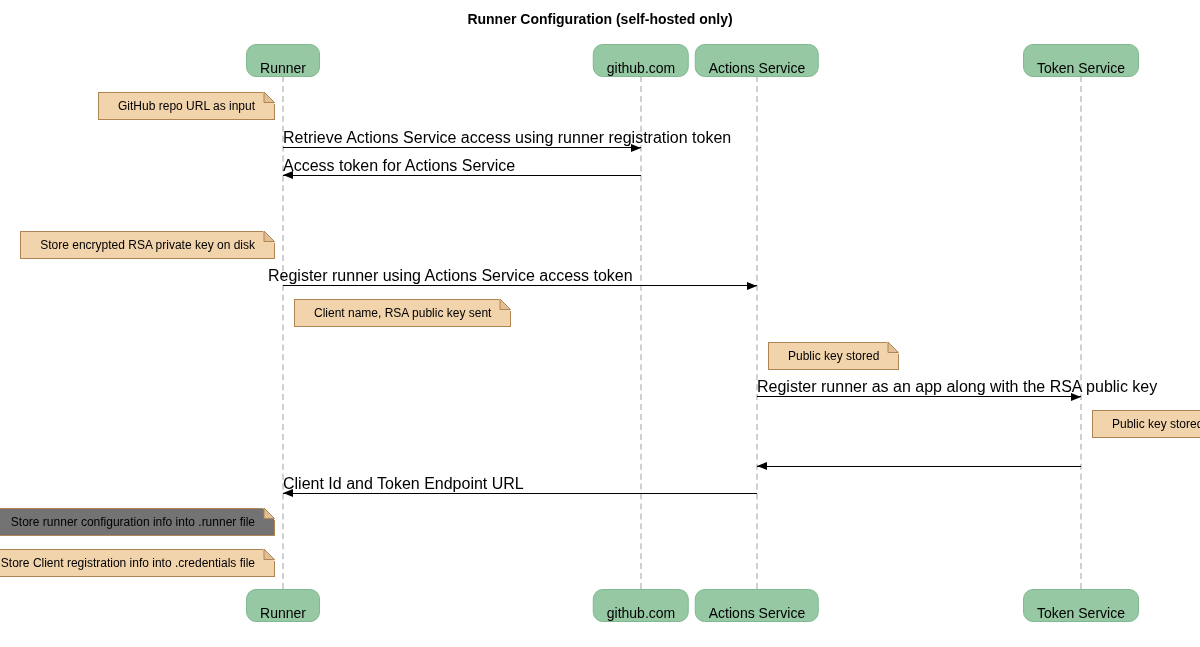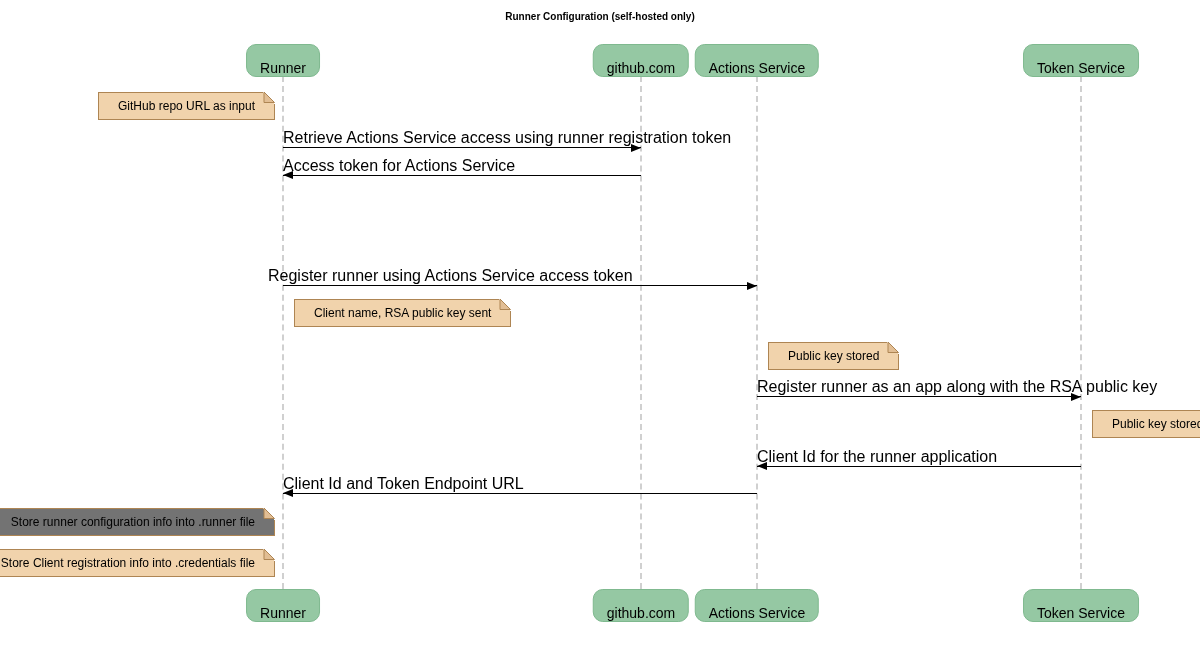--- a/index.html
+++ b/index.html
@@ -9,21 +9,21 @@
     position: relative;
     width: 1200px;
     height: 647px;
     background: #ffffff;
     overflow: hidden;
   }
   .title {
     position: absolute;
     left: 0; width: 100%;
     text-align: center;
-    font-size: 10px;
+    font-size: 14px;
     font-weight: bold;
     white-space: nowrap;
   }
   .lifeline {
     position: absolute;
     width: 0;
     border-left: 2px dashed #d0d0d0;
   }
   .participant {
     position: absolute;
@@ -102,38 +102,40 @@
     <div class="participant" style="left: 1081px; top: 589px; background: rgb(149, 200, 163); border-color: rgb(127, 185, 143); color: rgb(0, 0, 0);">Token Service</div>
     <div class="note" style="top: 92px; background: rgb(241, 211, 172); border-color: rgb(174, 133, 83); color: rgb(0, 0, 0); right: 925px;"><span>GitHub repo URL as input</span><div class="cut"></div><svg class="fold" width="12" height="12" viewBox="0 0 12 12">
         <path d="M1 0 L11.5 10.5 L1 10.5 Z" fill="#e2be94" stroke="#ae8553" stroke-width="1"></path>
       </svg></div>
     <div class="msg-line" style="left: 283px; top: 147px; width: 358px; background: rgb(0, 0, 0);"></div>
     <div class="arrow right" style="top: 144px; left: 631px; border-left-color: rgb(0, 0, 0);"></div>
     <div class="msg-label" style="left: 283px; width: 358px; top: 130px; color: rgb(0, 0, 0);">Retrieve Actions Service access using runner registration token</div>
     <div class="msg-line" style="left: 283px; top: 175px; width: 358px; background: rgb(0, 0, 0);"></div>
     <div class="arrow left" style="top: 171px; left: 283px; border-right-color: rgb(0, 0, 0);"></div>
     <div class="msg-label" style="left: 283px; width: 358px; top: 158px; color: rgb(0, 0, 0);">Access token for Actions Service</div>
+    <div class="note" style="top: 231px; background: rgb(241, 211, 172); border-color: rgb(174, 133, 83); color: rgb(0, 0, 0); right: 925px;"><span>Store encrypted RSA private key on disk</span><div class="cut"></div><svg class="fold" width="12" height="12" viewBox="0 0 12 12">
+        <path d="M1 0 L11.5 10.5 L1 10.5 Z" fill="#e2be94" stroke="#ae8553" stroke-width="1"></path>
+      </svg></div>
     <div class="msg-line" style="left: 283px; top: 285px; width: 474px; background: rgb(0, 0, 0);"></div>
     <div class="arrow right" style="top: 282px; left: 747px; border-left-color: rgb(0, 0, 0);"></div>
     <div class="msg-label" style="left: 268px; width: 474px; top: 268px; color: rgb(0, 0, 0);">Register runner using Actions Service access token</div>
     <div class="note" style="top: 299px; background: rgb(241, 211, 172); border-color: rgb(174, 133, 83); color: rgb(0, 0, 0); left: 294px;"><span>Client name, RSA public key sent</span><div class="cut"></div><svg class="fold" width="12" height="12" viewBox="0 0 12 12">
         <path d="M1 0 L11.5 10.5 L1 10.5 Z" fill="#e2be94" stroke="#ae8553" stroke-width="1"></path>
       </svg></div>
     <div class="note" style="top: 342px; background: rgb(241, 211, 172); border-color: rgb(174, 133, 83); color: rgb(0, 0, 0); left: 768px;"><span>Public key stored</span><div class="cut"></div><svg class="fold" width="12" height="12" viewBox="0 0 12 12">
         <path d="M1 0 L11.5 10.5 L1 10.5 Z" fill="#e2be94" stroke="#ae8553" stroke-width="1"></path>
       </svg></div>
     <div class="msg-line" style="left: 757px; top: 396px; width: 324px; background: rgb(0, 0, 0);"></div>
     <div class="arrow right" style="top: 393px; left: 1071px; border-left-color: rgb(0, 0, 0);"></div>
     <div class="msg-label" style="left: 757px; width: 324px; top: 379px; color: rgb(0, 0, 0);">Register runner as an app along with the RSA public key</div>
     <div class="note" style="top: 410px; background: rgb(241, 211, 172); border-color: rgb(174, 133, 83); color: rgb(0, 0, 0); left: 1092px;"><span>Public key stored</span><div class="cut"></div><svg class="fold" width="12" height="12" viewBox="0 0 12 12">
         <path d="M1 0 L11.5 10.5 L1 10.5 Z" fill="#e2be94" stroke="#ae8553" stroke-width="1"></path>
       </svg></div>
     <div class="msg-line" style="left: 757px; top: 466px; width: 324px; background: rgb(0, 0, 0);"></div>
     <div class="arrow left" style="top: 462px; left: 757px; border-right-color: rgb(0, 0, 0);"></div>
-    <div class="msg-label" style="left: 757px; width: 324px; top: 449px; color: rgb(0, 0, 0);">Client Id for the runner application</div>
     <div class="msg-line" style="left: 283px; top: 493px; width: 474px; background: rgb(0, 0, 0);"></div>
     <div class="arrow left" style="top: 489px; left: 283px; border-right-color: rgb(0, 0, 0);"></div>
     <div class="msg-label" style="left: 283px; width: 474px; top: 476px; color: rgb(0, 0, 0);">Client Id and Token Endpoint URL</div>
     <div class="note" style="top: 508px; background: #737373; border-color: rgb(174, 133, 83); color: rgb(0, 0, 0); right: 925px;"><span>Store runner configuration info into .runner file</span><div class="cut"></div><svg class="fold" width="12" height="12" viewBox="0 0 12 12">
         <path d="M1 0 L11.5 10.5 L1 10.5 Z" fill="#e2be94" stroke="#ae8553" stroke-width="1"></path>
       </svg></div>
     <div class="note" style="top: 549px; background: rgb(241, 211, 172); border-color: rgb(174, 133, 83); color: rgb(0, 0, 0); right: 925px;"><span>Store Client registration info into .credentials file</span><div class="cut"></div><svg class="fold" width="12" height="12" viewBox="0 0 12 12">
         <path d="M1 0 L11.5 10.5 L1 10.5 Z" fill="#e2be94" stroke="#ae8553" stroke-width="1"></path>
       </svg></div>
   </div>

